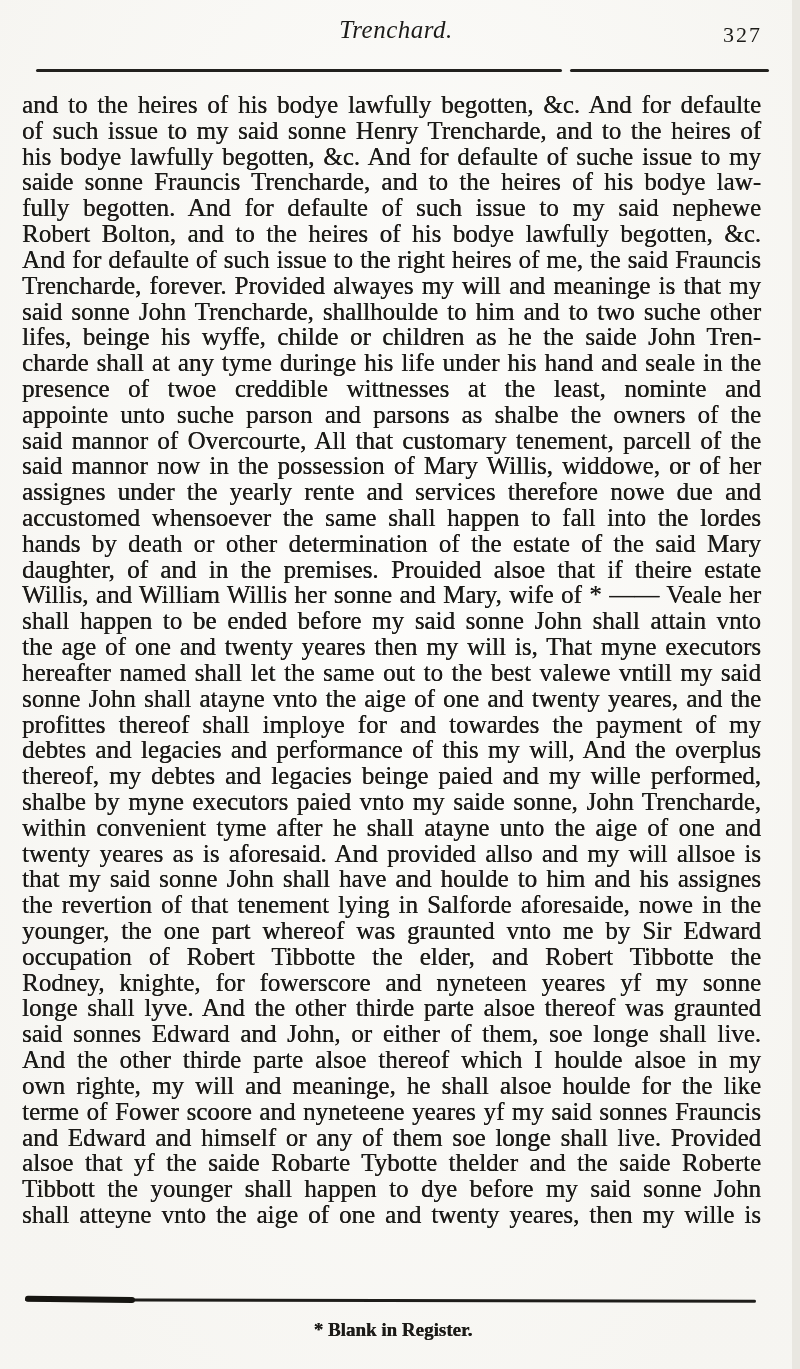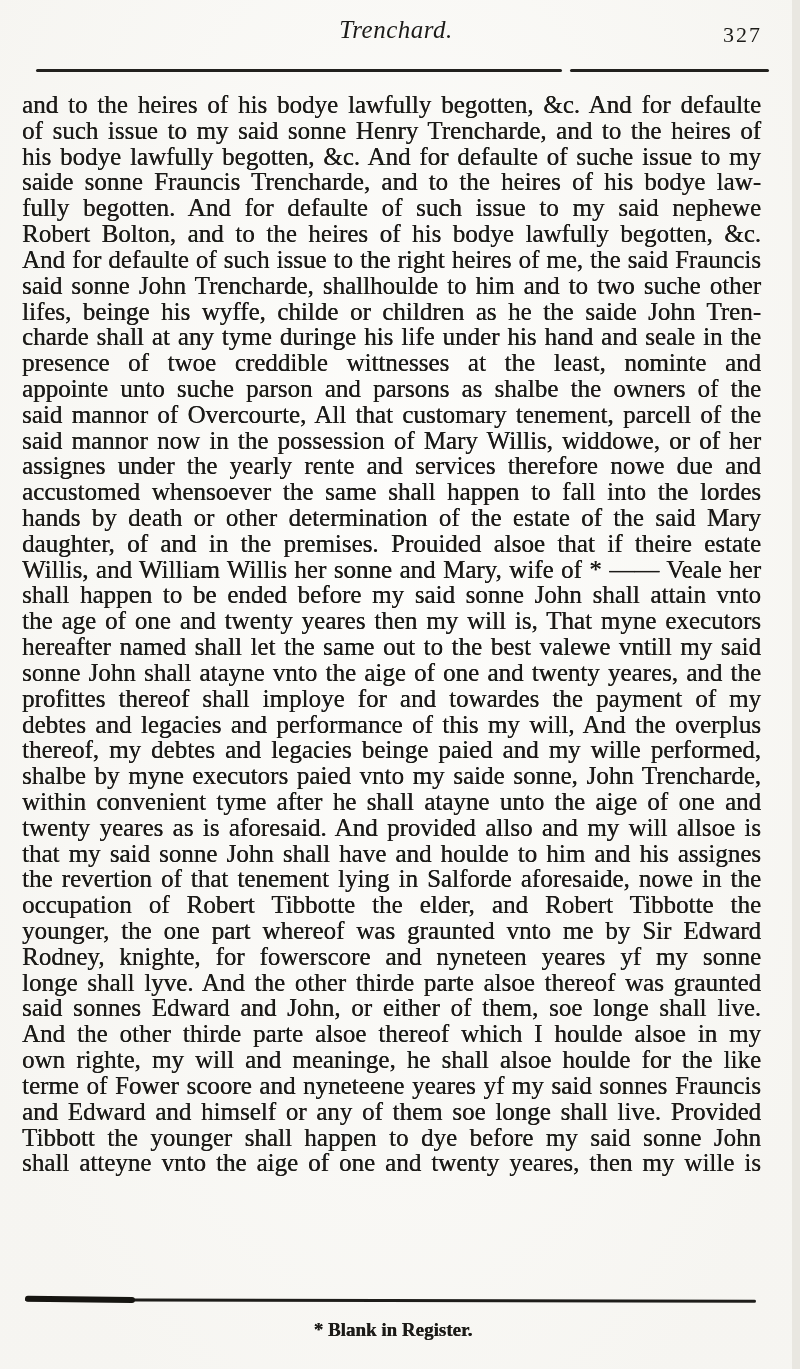--- a/index.html
+++ b/index.html
@@ -122,20 +122,21 @@
   </div>
 
   <main class="body-text">
       <div class="line">and to the heires of his bodye lawfully begotten, &amp;c.  And for defaulte</div>
       <div class="line">of such issue to my said sonne Henry Trencharde, and to the heires of</div>
       <div class="line">his bodye lawfully begotten, &amp;c.  And for defaulte of suche issue to my</div>
       <div class="line">saide sonne Frauncis Trencharde, and to the heires of his bodye law-</div>
       <div class="line">fully begotten.  And for defaulte of such issue to my said nephewe</div>
       <div class="line">Robert Bolton, and to the heires of his bodye lawfully begotten, &amp;c.</div>
       <div class="line">And for defaulte of such issue to the right heires of me, the said Frauncis</div>
+      <div class="line">Trencharde, forever.  Provided alwayes my will and meaninge is that my</div>
       <div class="line">said sonne John Trencharde, shallhoulde to him and to two suche other</div>
       <div class="line">lifes, beinge his wyffe, childe or children as he the saide John Tren-</div>
       <div class="line">charde shall at any tyme duringe his life under his hand and seale in the</div>
       <div class="line">presence of twoe creddible wittnesses at the least, nominte and</div>
       <div class="line">appointe unto suche parson and parsons as shalbe the owners of the</div>
       <div class="line">said mannor of Overcourte, All that customary tenement, parcell of the</div>
       <div class="line">said mannor now in the possession of Mary Willis, widdowe, or of her</div>
       <div class="line">assignes under the yearly rente and services therefore nowe due and</div>
       <div class="line">accustomed whensoever the same shall happen to fall into the lordes</div>
       <div class="line">hands by death or other determination of the estate of the said Mary</div>
@@ -146,29 +147,30 @@
       <div class="line">hereafter named shall let the same out to the best valewe vntill my said</div>
       <div class="line">sonne John shall atayne vnto the aige of one and twenty yeares, and the</div>
       <div class="line">profittes thereof shall imploye for and towardes the payment of my</div>
       <div class="line">debtes and legacies and performance of this my will, And the overplus</div>
       <div class="line">thereof, my debtes and legacies beinge paied and my wille performed,</div>
       <div class="line">shalbe by myne executors paied vnto my saide sonne, John Trencharde,</div>
       <div class="line">within convenient tyme after he shall atayne unto the aige of one and</div>
       <div class="line">twenty yeares as is aforesaid.  And provided allso and my will allsoe is</div>
       <div class="line">that my said sonne John shall have and houlde to him and his assignes</div>
       <div class="line">the revertion of that tenement lying in Salforde aforesaide, nowe in the</div>
+      <div class="line">younger, the one part whereof was graunted vnto me by Sir Edward</div>
       <div class="line">occupation of Robert Tibbotte the elder, and Robert Tibbotte the</div>
-      <div class="line">younger, the one part whereof was graunted vnto me by Sir Edward</div>
       <div class="line">Rodney, knighte, for fowerscore and nyneteen yeares yf my sonne</div>
       <div class="line">longe shall lyve.  And the other thirde parte alsoe thereof was graunted</div>
       <div class="line">said sonnes Edward and John, or either of them, soe longe shall live.</div>
       <div class="line">And the other thirde parte alsoe thereof which I houlde alsoe in my</div>
       <div class="line">own righte, my will and meaninge, he shall alsoe houlde for the like</div>
       <div class="line">terme of Fower scoore and nyneteene yeares yf my said sonnes Frauncis</div>
       <div class="line">and Edward and himself or any of them soe longe shall live.  Provided</div>
+      <div class="line">alsoe that yf the saide Robarte Tybotte thelder and the saide Roberte</div>
       <div class="line">Tibbott the younger shall happen to dye before my said sonne John</div>
       <div class="line">shall atteyne vnto the aige of one and twenty yeares, then my wille is</div>
     </main>
 
   <div class="rule-bottom"></div>
 
   <footer class="footnote">* Blank in Register.</footer>
 
 </div>
 

